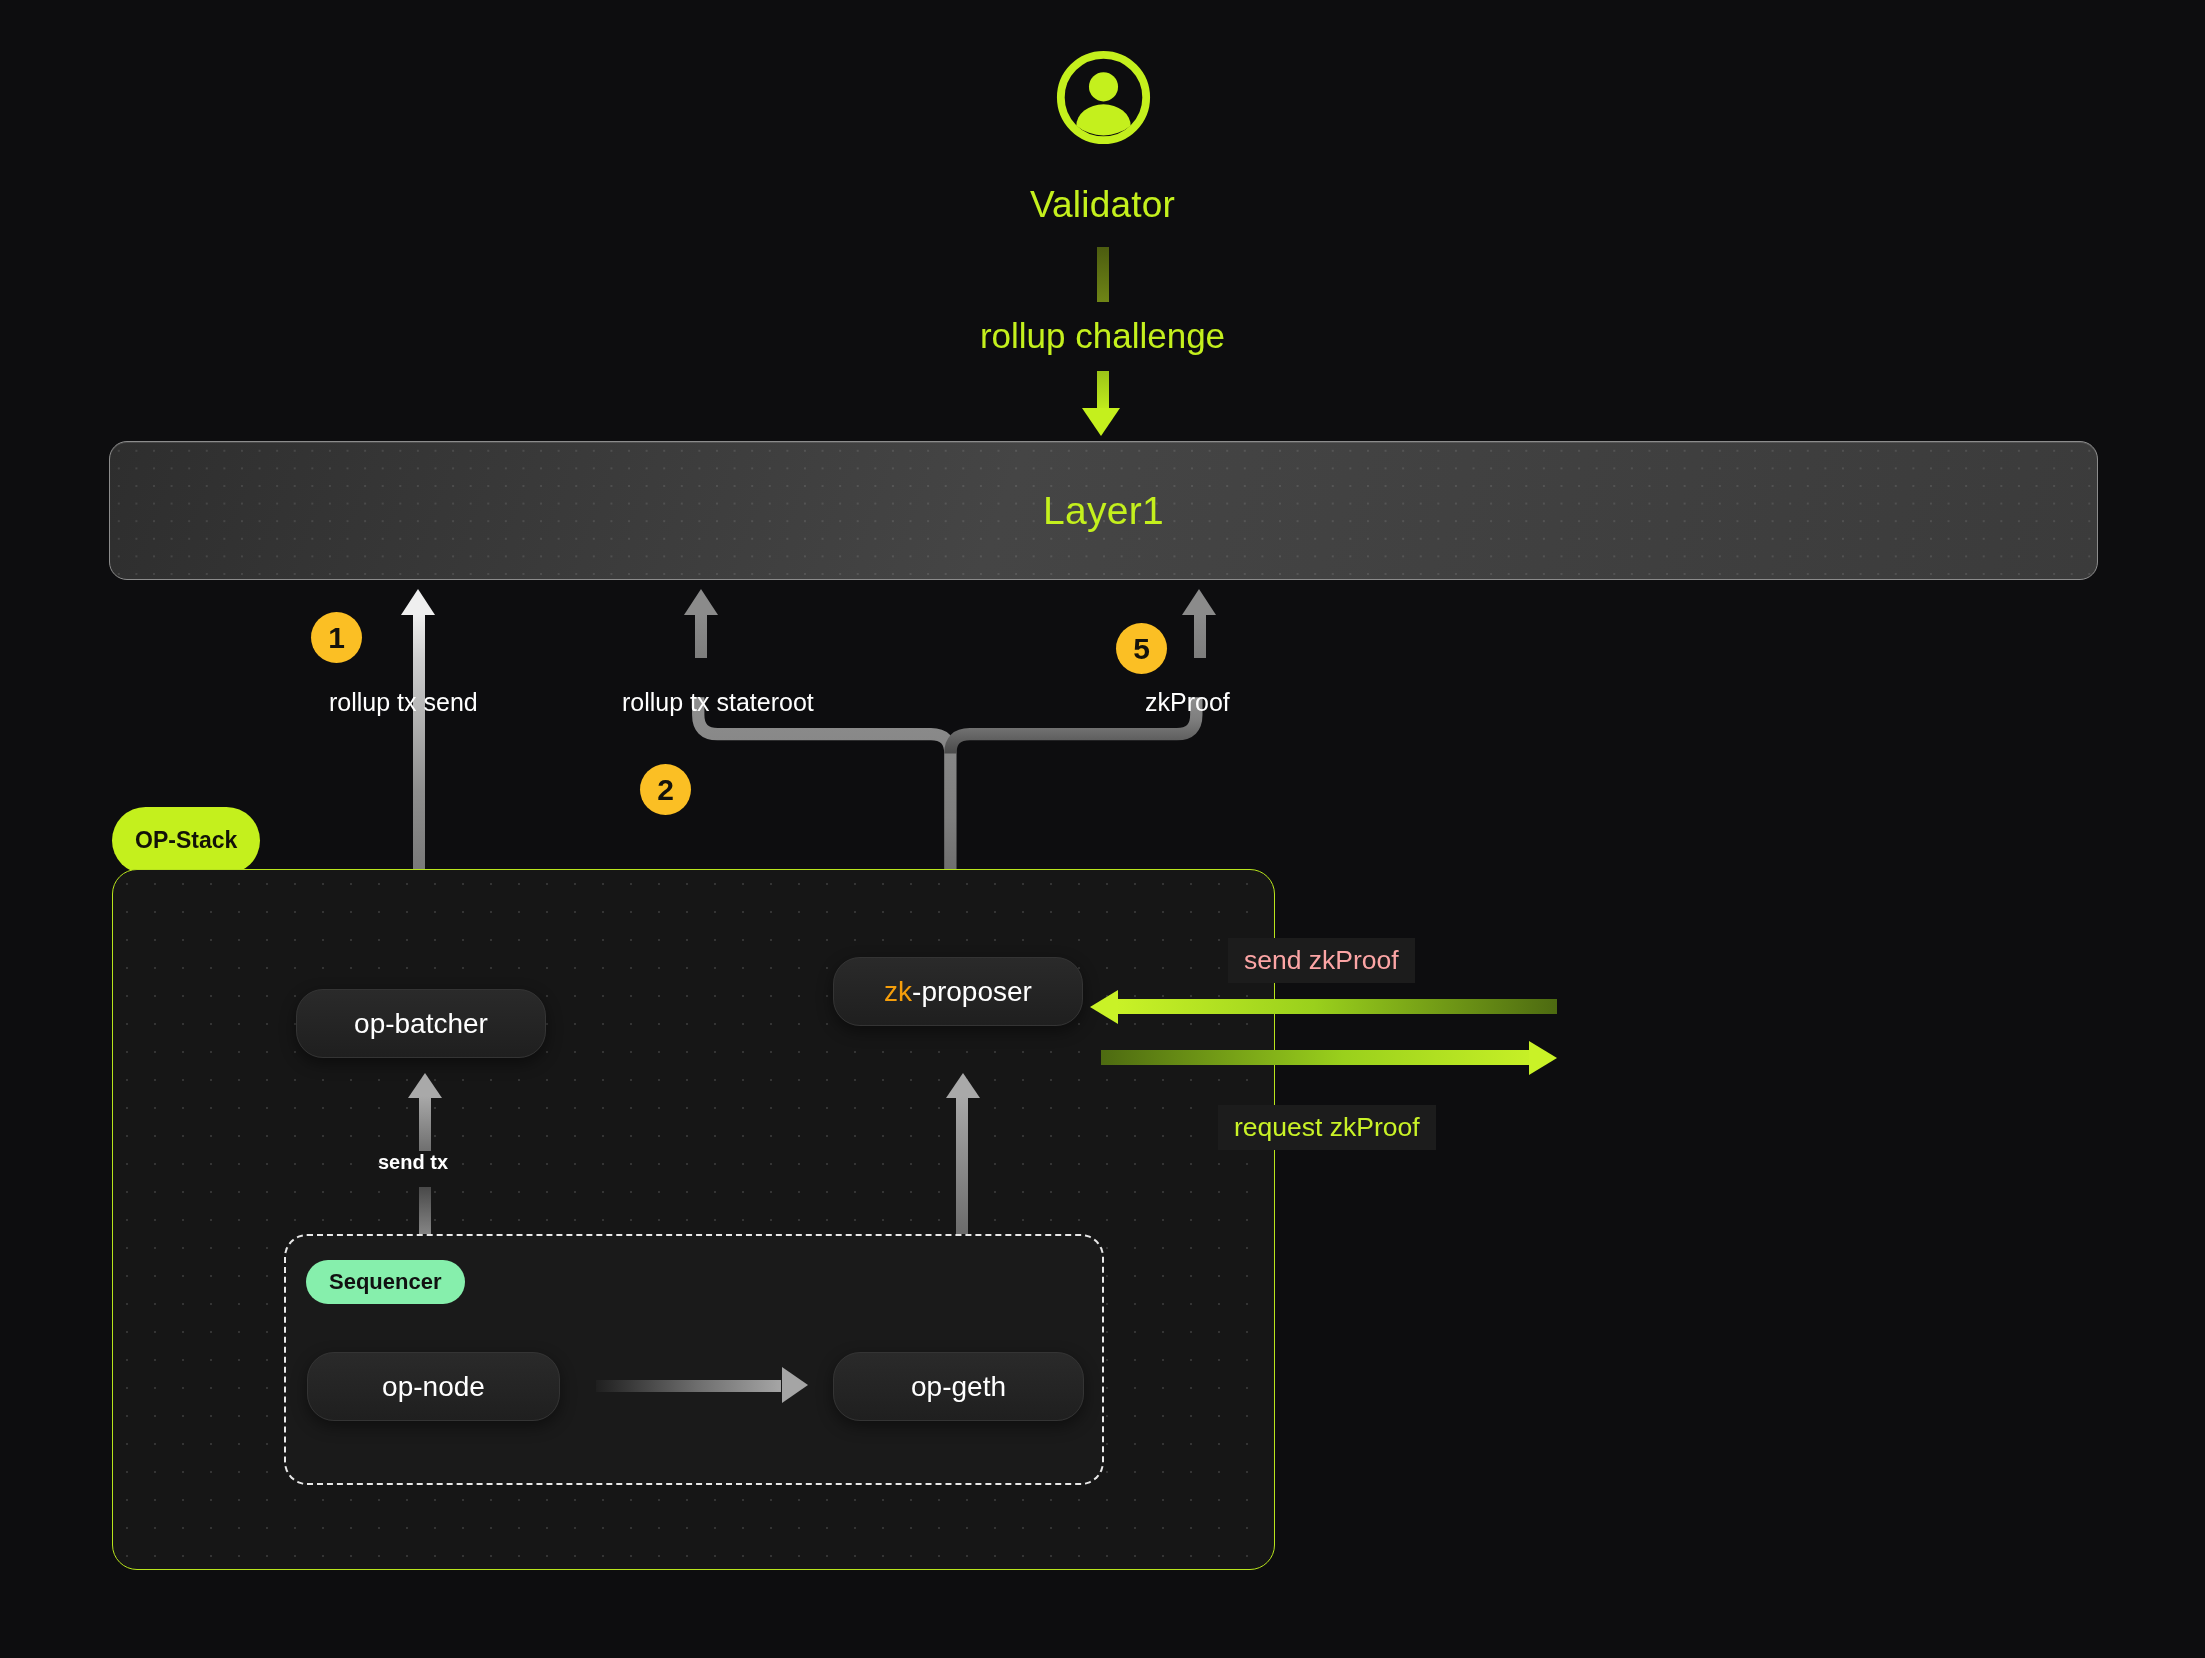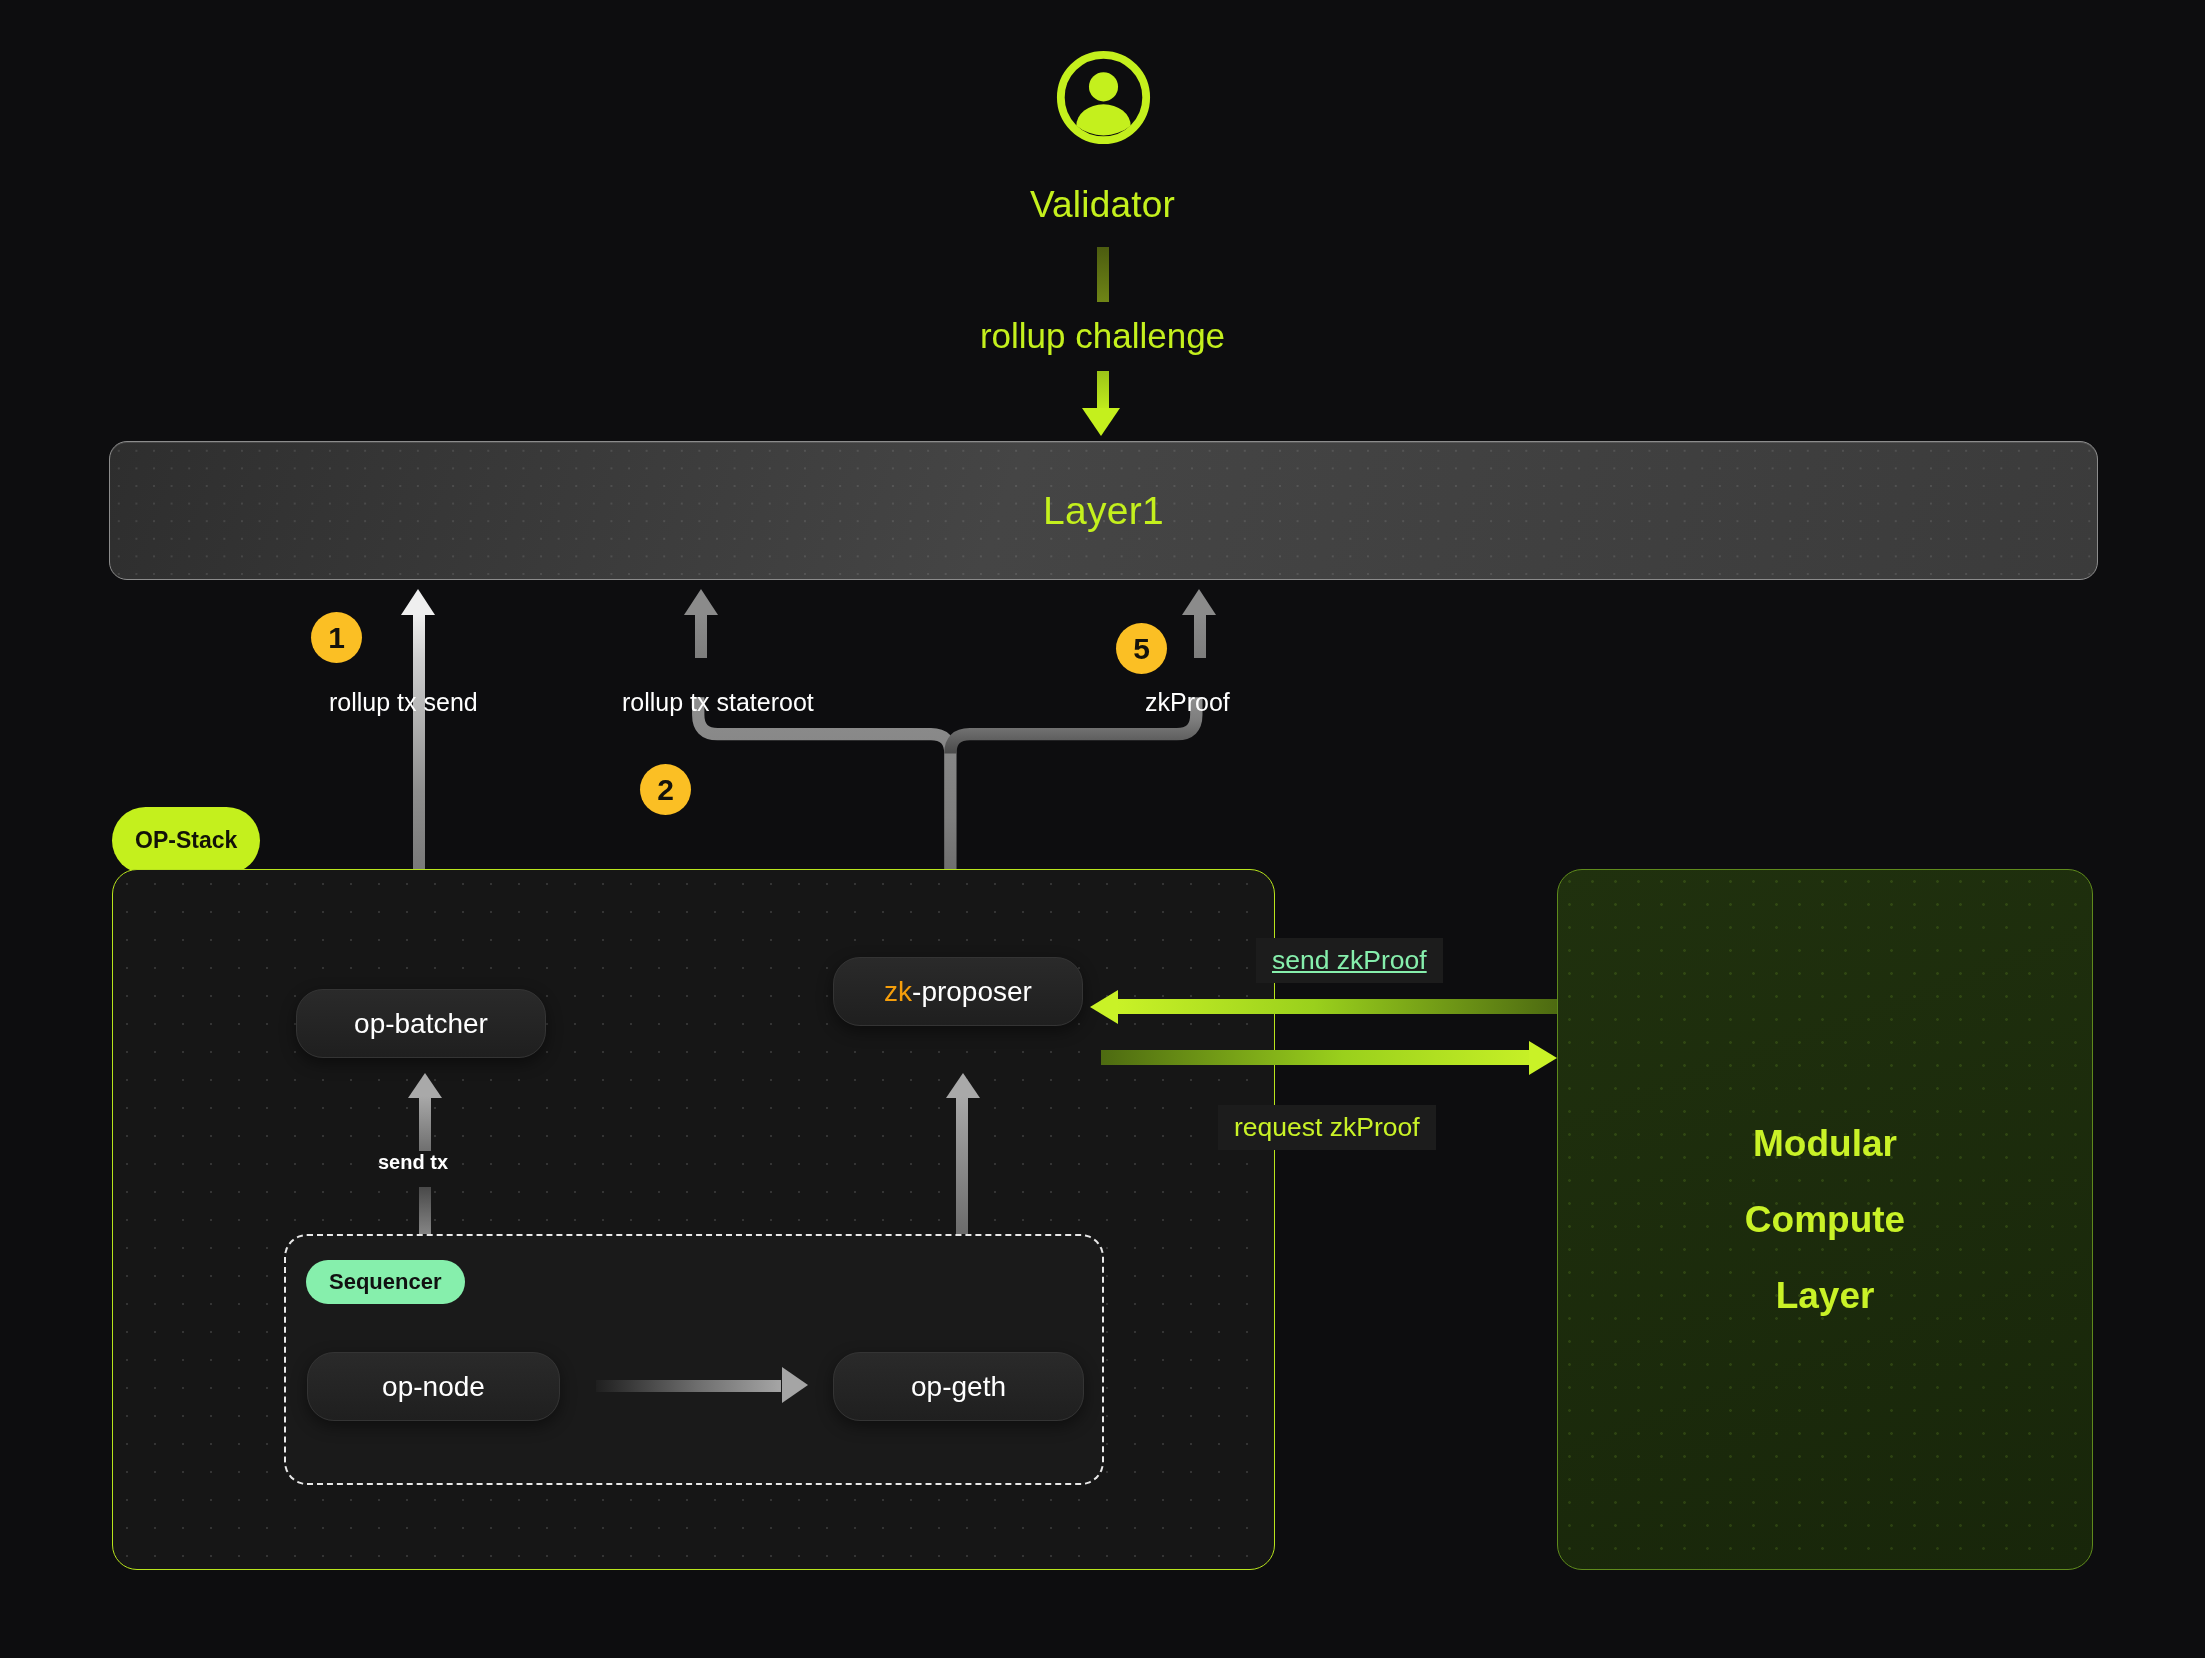--- a/index.html
+++ b/index.html
@@ -286,27 +286,26 @@
     background: linear-gradient(270deg, #4d6a11 0%, #9ad01c 55%, #c9f227 100%);
   }
   #send-head {
     left: 1090px; top: 990px;
     width: 0; height: 0;
     border-top: 17px solid transparent;
     border-bottom: 17px solid transparent;
     border-right: 28px solid #c9f227;
   }
   #send-label {
-    left: 1256px; top: 938px;
+    left: 1228px; top: 938px;
     padding: 7px 16px;
     background: #1c1c1c;
-    color: #86efac;
+    color: #fca5a5;
     font-size: 26.5px;
     white-space: nowrap;
-    text-decoration: underline;
   }
 
   
   #request-shaft {
     left: 1101px; top: 1050px; width: 441px; height: 15px;
     background: linear-gradient(90deg, #4d6a11 0%, #9ad01c 55%, #c9f227 100%);
   }
   #request-head {
     left: 1529px; top: 1041px;
     width: 0; height: 0;
@@ -409,25 +408,20 @@
     <span>op-node</span>
   </div>
 
   <div id="nodegeth-shaft" class="abs"></div>
   <div id="nodegeth-head" class="abs"></div>
 
   <div id="op-geth" class="abs node-box">
     <span>op-geth</span>
   </div>
 
-  <div id="mcl-box" class="abs">
-    <span class="mcl-line">Modular</span>
-    <span class="mcl-line">Compute</span>
-    <span class="mcl-line">Layer</span>
-  </div>
 
   <div id="send-shaft" class="abs"></div>
   <div id="send-head" class="abs"></div>
   <div id="send-label" class="abs">send zkProof</div>
 
   <div id="request-shaft" class="abs"></div>
   <div id="request-head" class="abs"></div>
   <div id="request-label" class="abs">request zkProof</div>
 
 </div>

